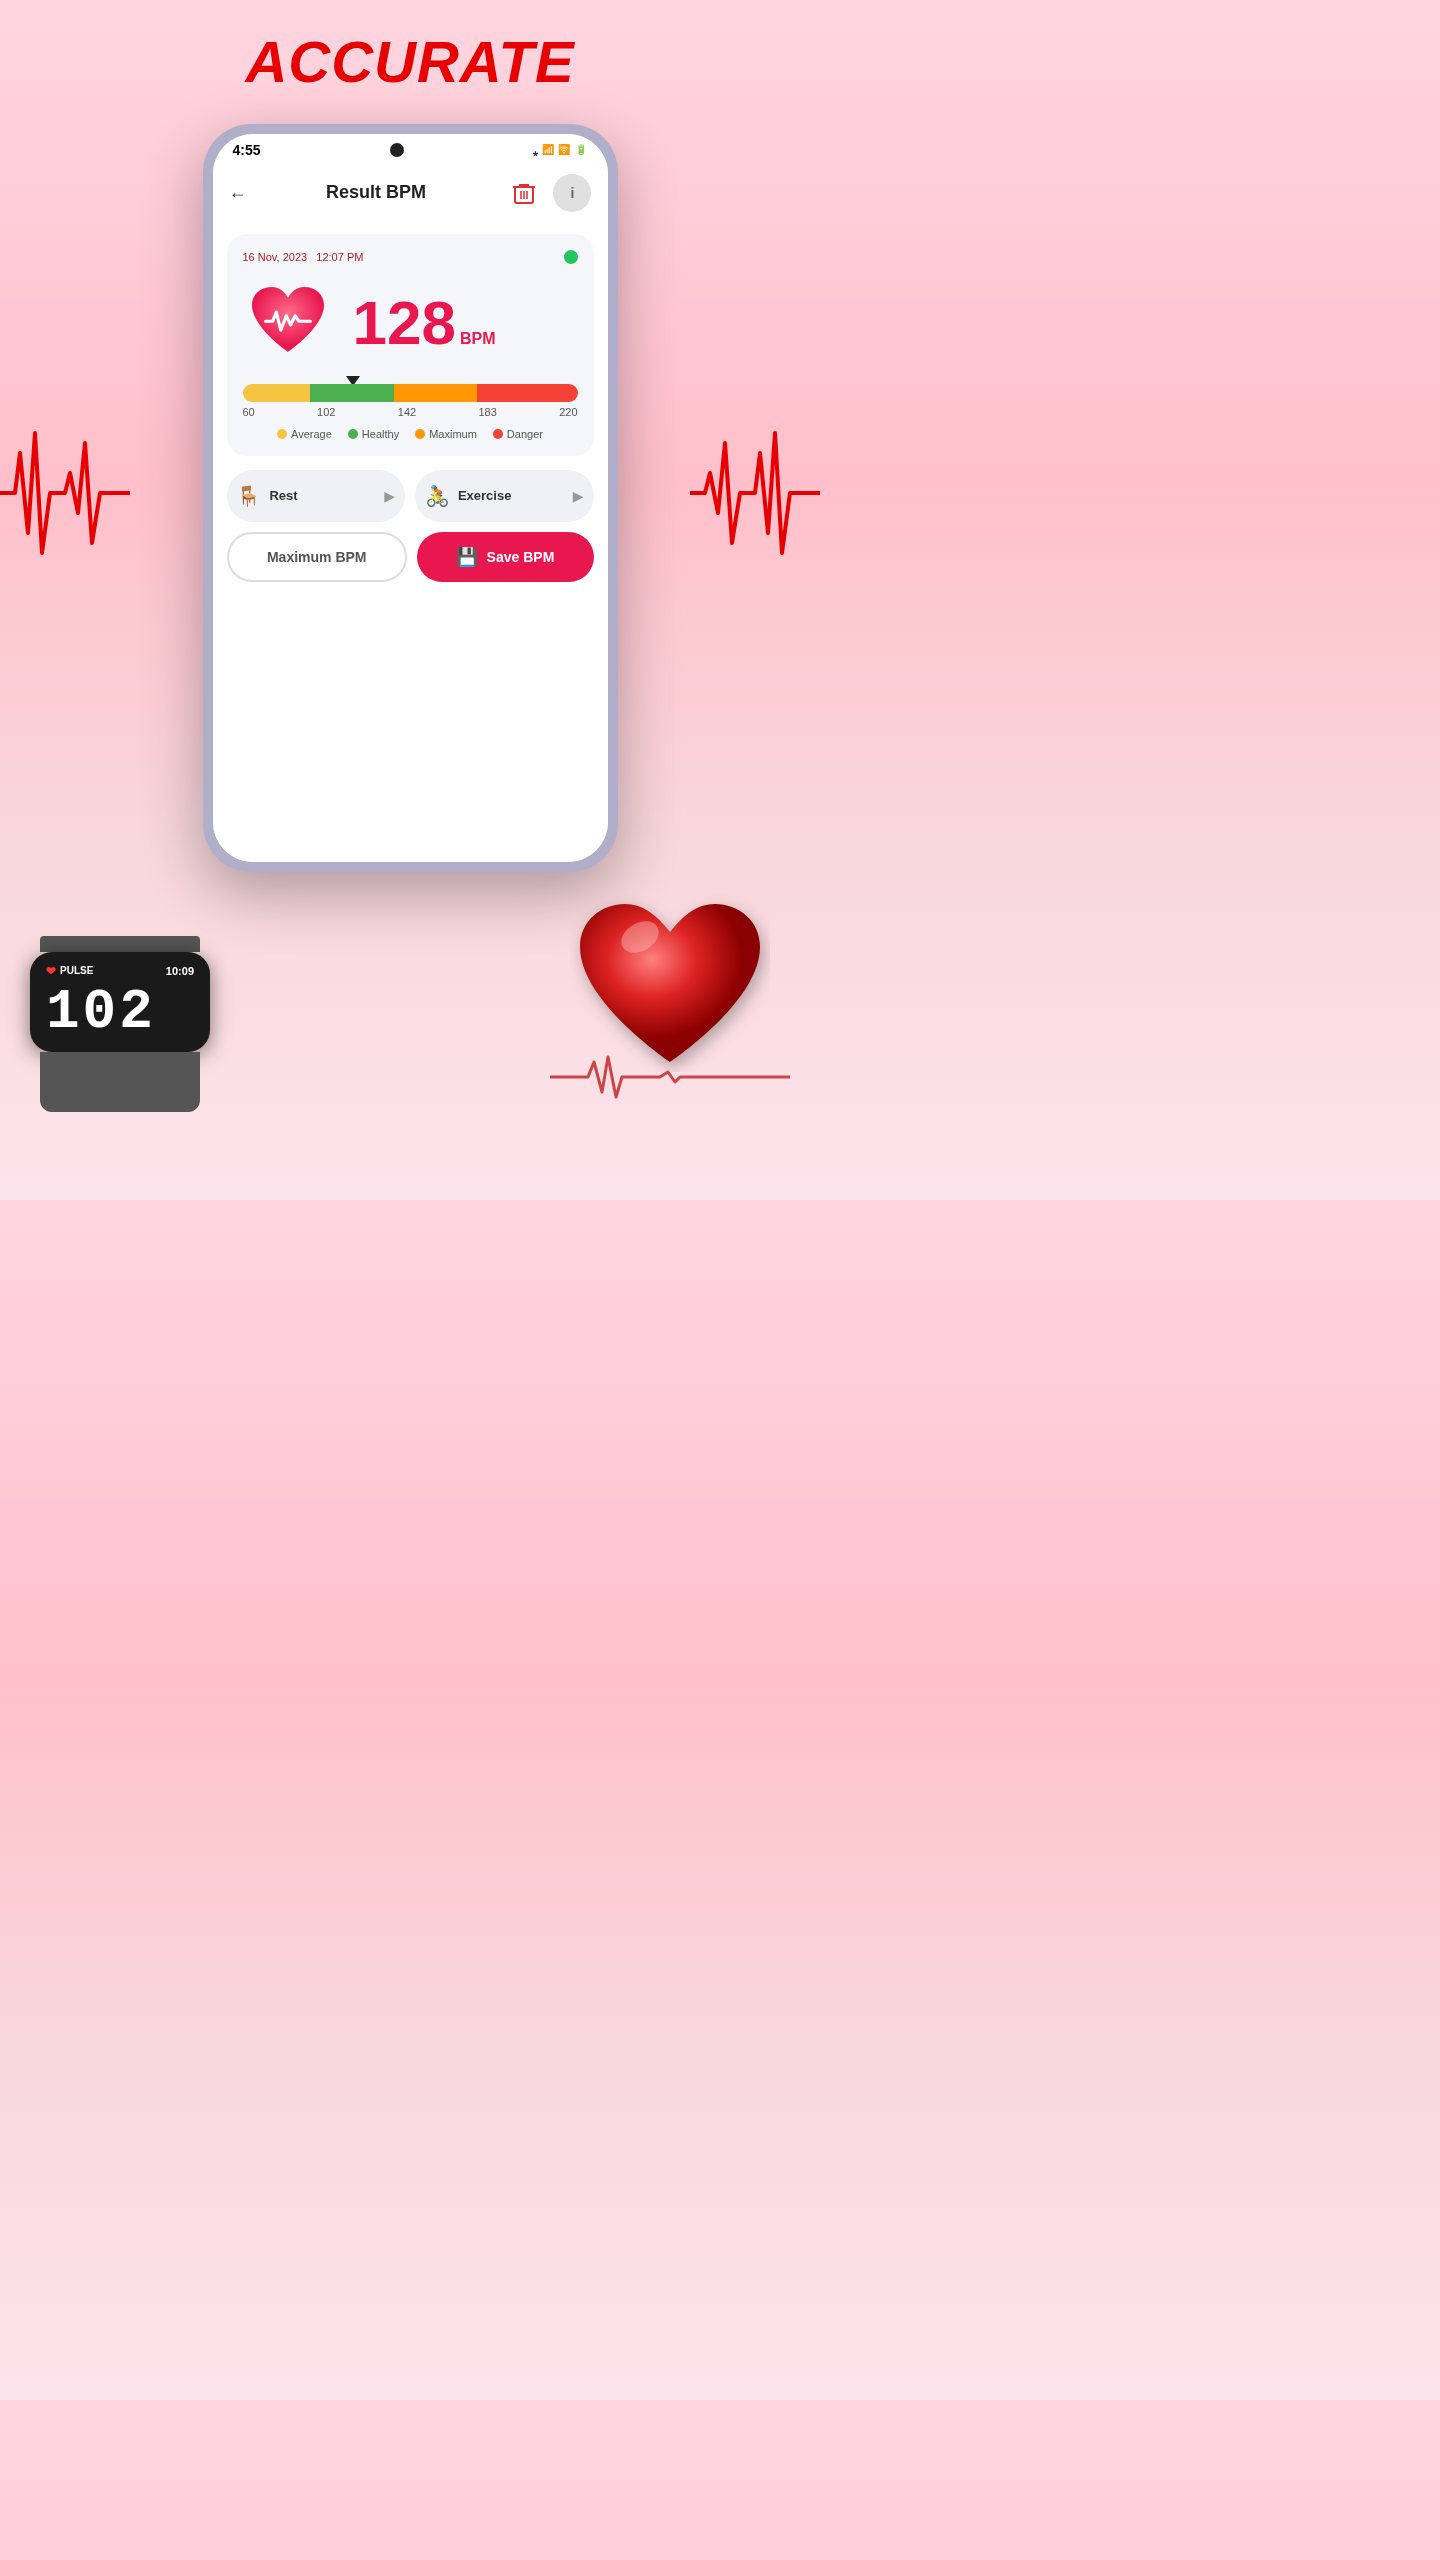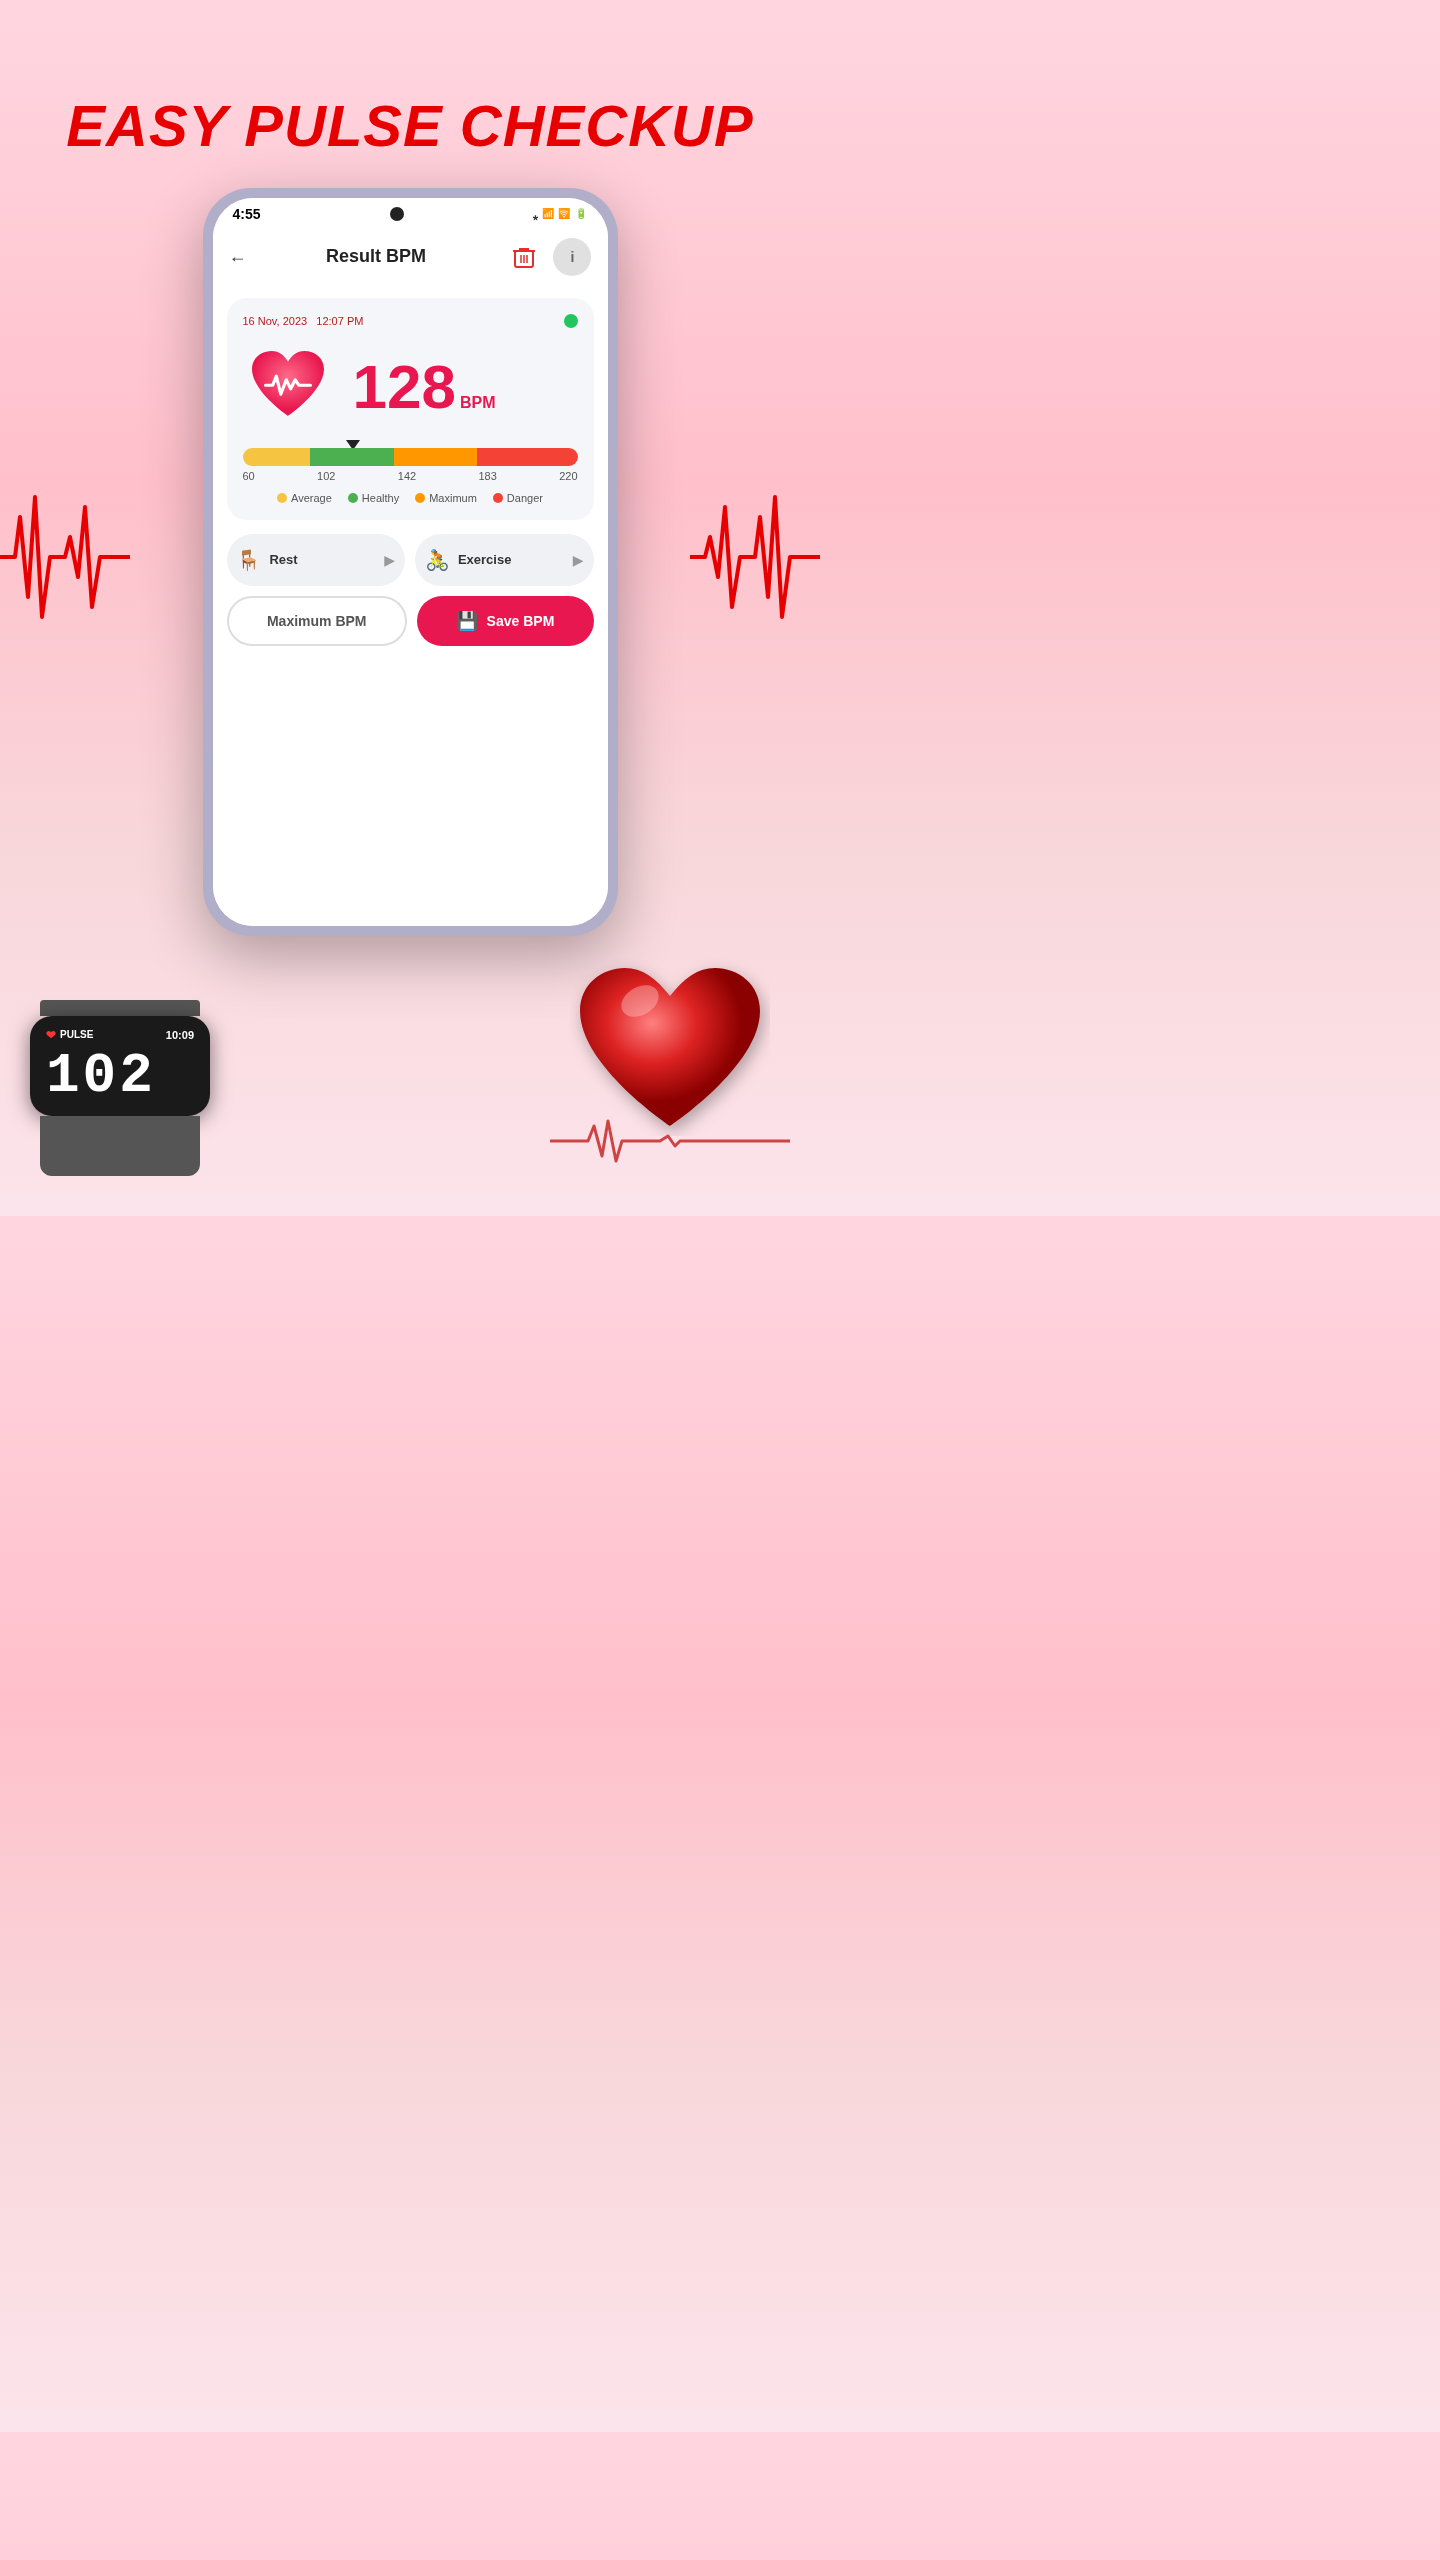--- a/index.html
+++ b/index.html
@@ -422,22 +422,21 @@
       flex-direction: column;
       align-items: center;
       margin-bottom: 10px;
     }
 
   </style>
 </head>
 <body>
 
 <div class="header-title">
-  <br>
-  <span>EASY PULSE CHECKUP</span>
+  <span>ACCURATE</span><br>
 </div>
 
 <div class="ecg-container" style="margin-top: 20px; align-items: center; min-height: 700px;">
 
   <svg class="ecg-svg-left" width="130" height="200" viewBox="0 0 130 200">
     <polyline points="0,100 15,100 20,60 28,140 35,40 42,160 50,100 65,100 70,80 78,120 85,50 92,150 100,100 130,100" fill="none" stroke="#e60000" stroke-width="4" stroke-linejoin="round"></polyline>
   </svg>
 
   <div class="phone-wrapper">
     <div class="phone-outer">

